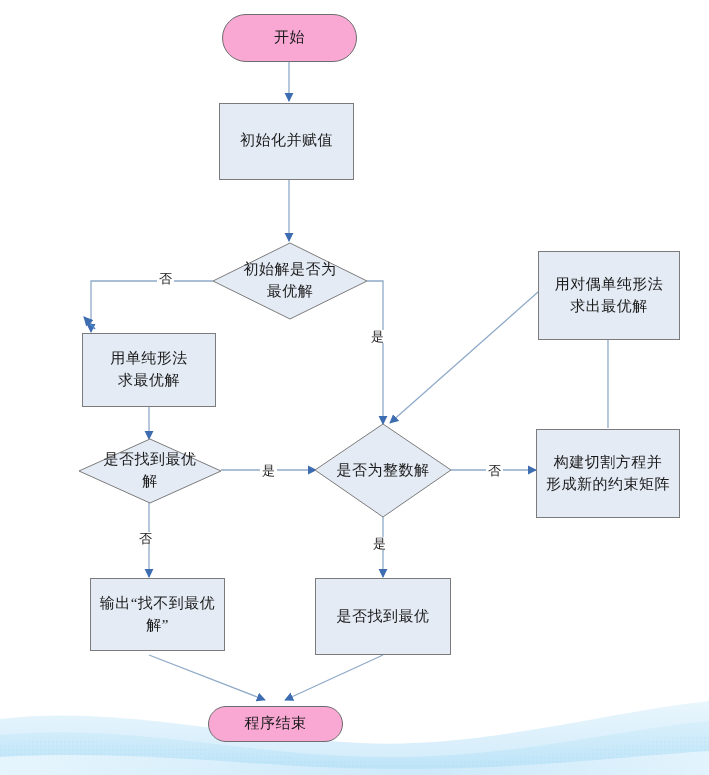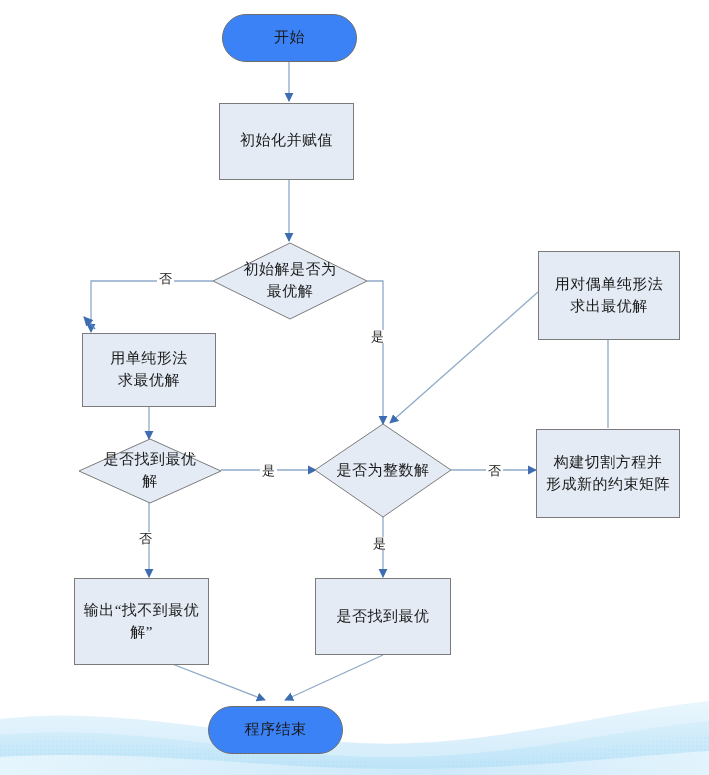--- a/index.html
+++ b/index.html
@@ -43,21 +43,21 @@
     align-items: center;
     justify-content: center;
     text-align: center;
     color: #1a1a1a;
     font-size: 15px;
     line-height: 1.45;
     letter-spacing: 0.5px;
   }
   .node.terminator {
     border-radius: 26px;
-    background: #3b82f6;
+    background: #f9a8d4;
     border: 1px solid #6e6e6e;
   }
   .node.process {
     background: #e4ebf5;
     border: 1px solid #7b7b7b;
   }
   .node-label {
     display: block;
     padding: 0 6px;
     white-space: pre-line;
@@ -199,30 +199,30 @@
   <div class="node process" style="left:538px; top:239px; width:142px; height:89px;margin-top:12px;">
     <span class="node-label">用对偶单纯形法
 求出最优解</span>
   </div>
 
   <div class="node process" style="left:536px; top:429px; width:144px; height:89px;">
     <span class="node-label">构建切割方程并
 形成新的约束矩阵</span>
   </div>
 
-  <div class="node process" style="left:74px; top:578px; width:135px; height:87px;">
+  <div class="node process" style="left:90px; top:578px; width:135px; height:73px;">
     <span class="node-label">输出“找不到最优
 解”</span>
   </div>
 
   <div class="node process" style="left:315px; top:578px; width:136px; height:77px;">
     <span class="node-label">是否找到最优</span>
   </div>
 
-  <div class="node terminator" style="left:208px; top:706px; width:135px; height:48px;">
+  <div class="node terminator" style="left:208px; top:706px; width:135px; height:36px;">
     <span class="node-label">程序结束</span>
   </div>
 
   <div class="edge-label" style="left:157px; top:272px;">否</div>
 
   <div class="edge-label" style="left:369px; top:330px;">是</div>
 
   <div class="edge-label" style="left:260px; top:464px;">是</div>
 
   <div class="edge-label" style="left:137px; top:532px;">否</div>

